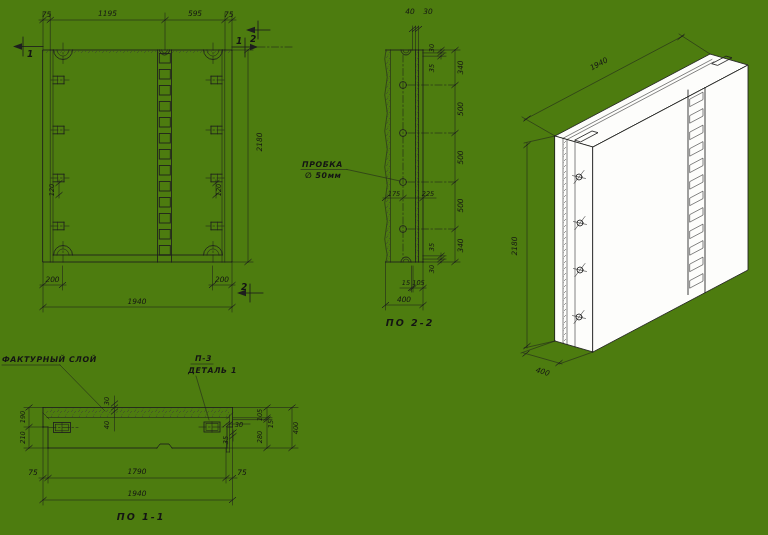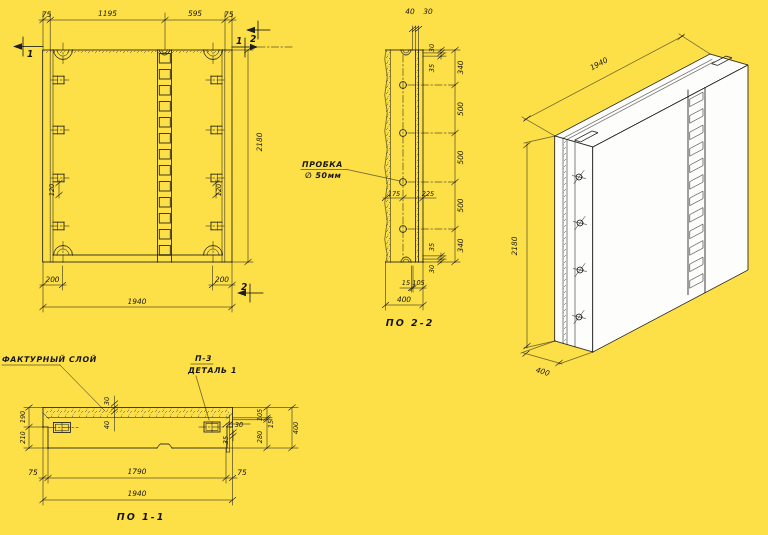--- a/index.html
+++ b/index.html
@@ -1,16 +1,16 @@
 <!DOCTYPE html>
 <html><head>
 <meta charset="utf-8">
 <style>
   html,body{margin:0;padding:0;background:#fdfdfb;}
-  .page{width:768px;height:535px;position:relative;background:#fde047;overflow:hidden;}
+  .page{width:768px;height:535px;position:relative;background:#4d7c0f;overflow:hidden;}
   svg{display:block;}
   .s{stroke:#1e1e1e;stroke-width:.85;fill:none;stroke-linecap:round;}
   .t{stroke-width:.55;}
   .dd{stroke-dasharray:7 2.5 1.5 2.5;}
   .f{fill:#fdfdfb;}
   .ar{fill:#1e1e1e;stroke:none;}
   text{font-family:"DejaVu Sans",sans-serif;font-style:italic;fill:#141414;}
   .dm{font-size:7.4px;}
   .sm{font-size:6.6px;}
   .lb{font-size:7.8px;font-weight:bold;letter-spacing:.6px;}

